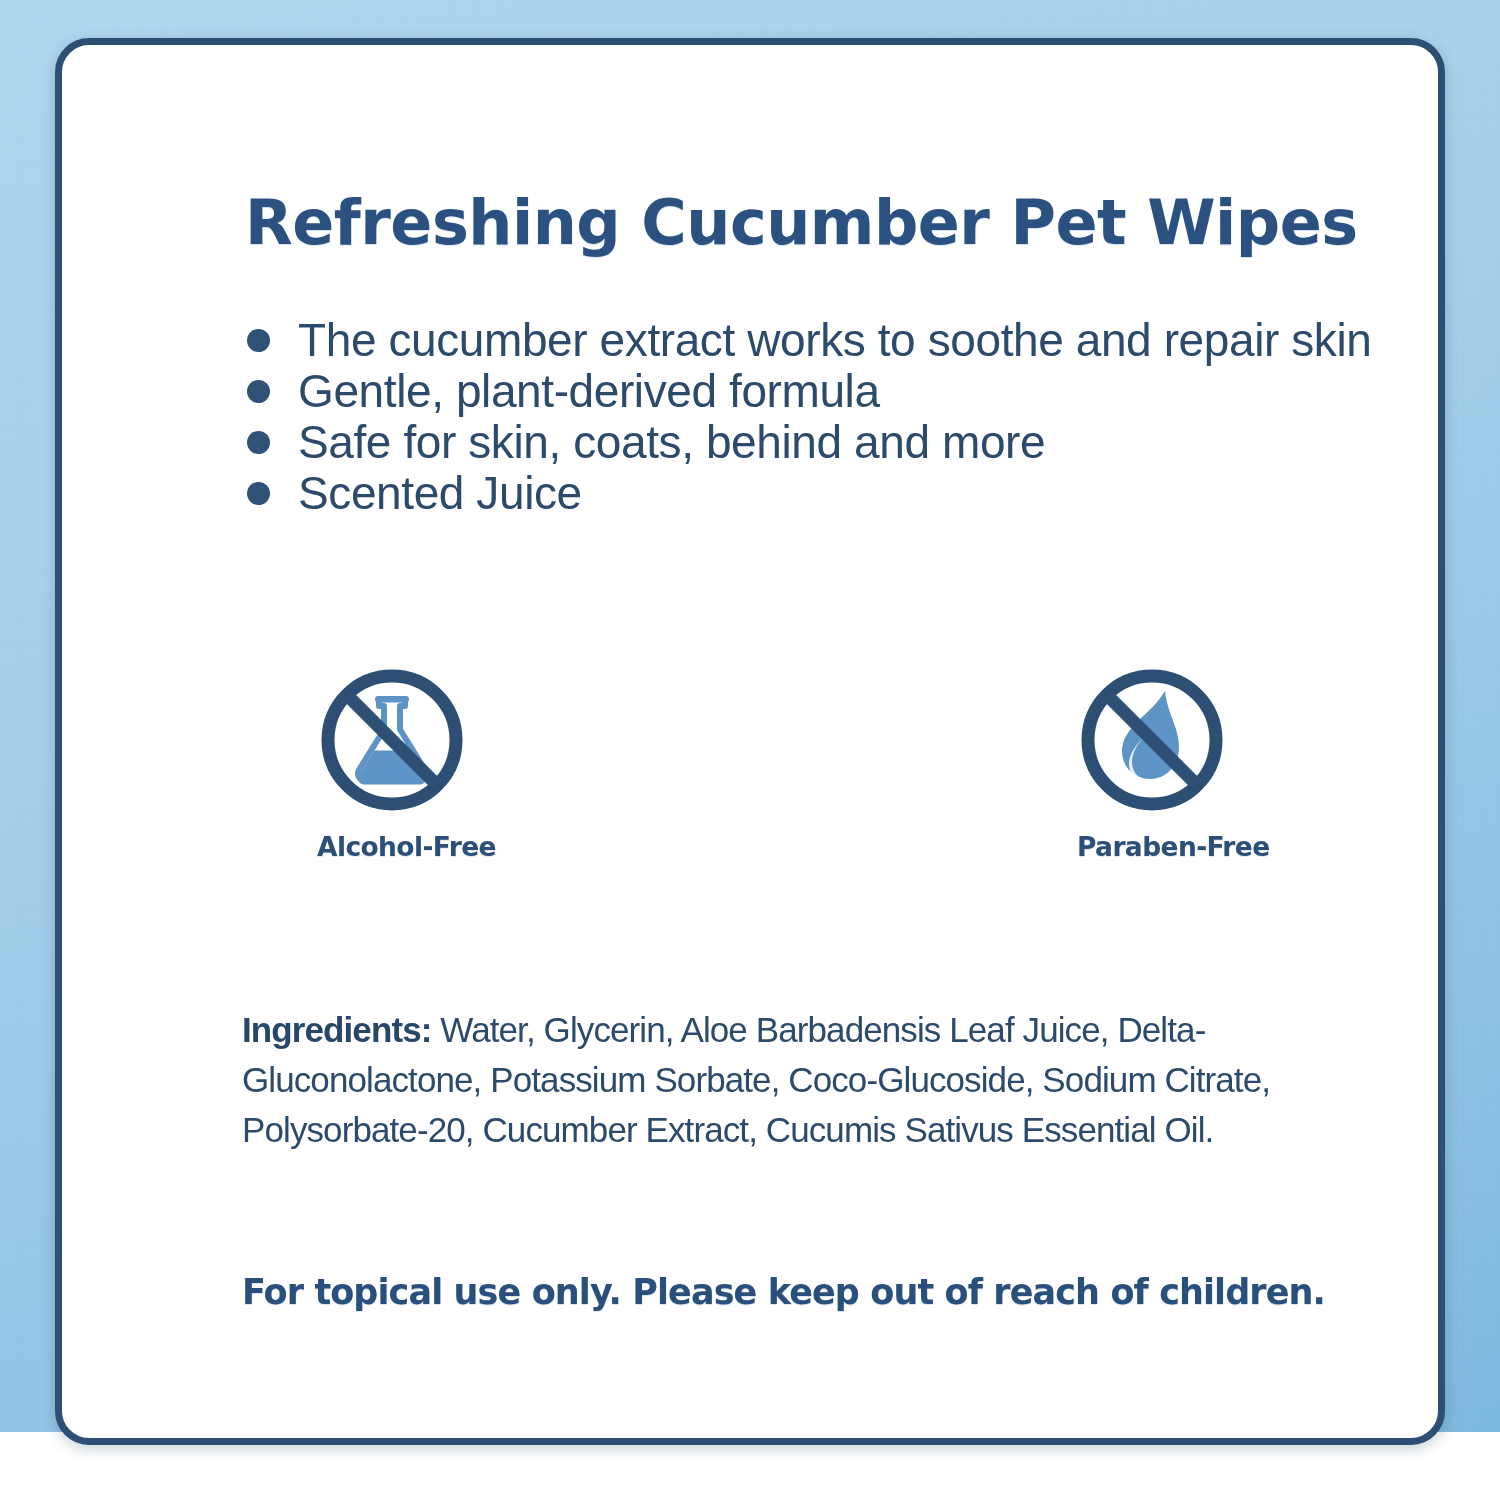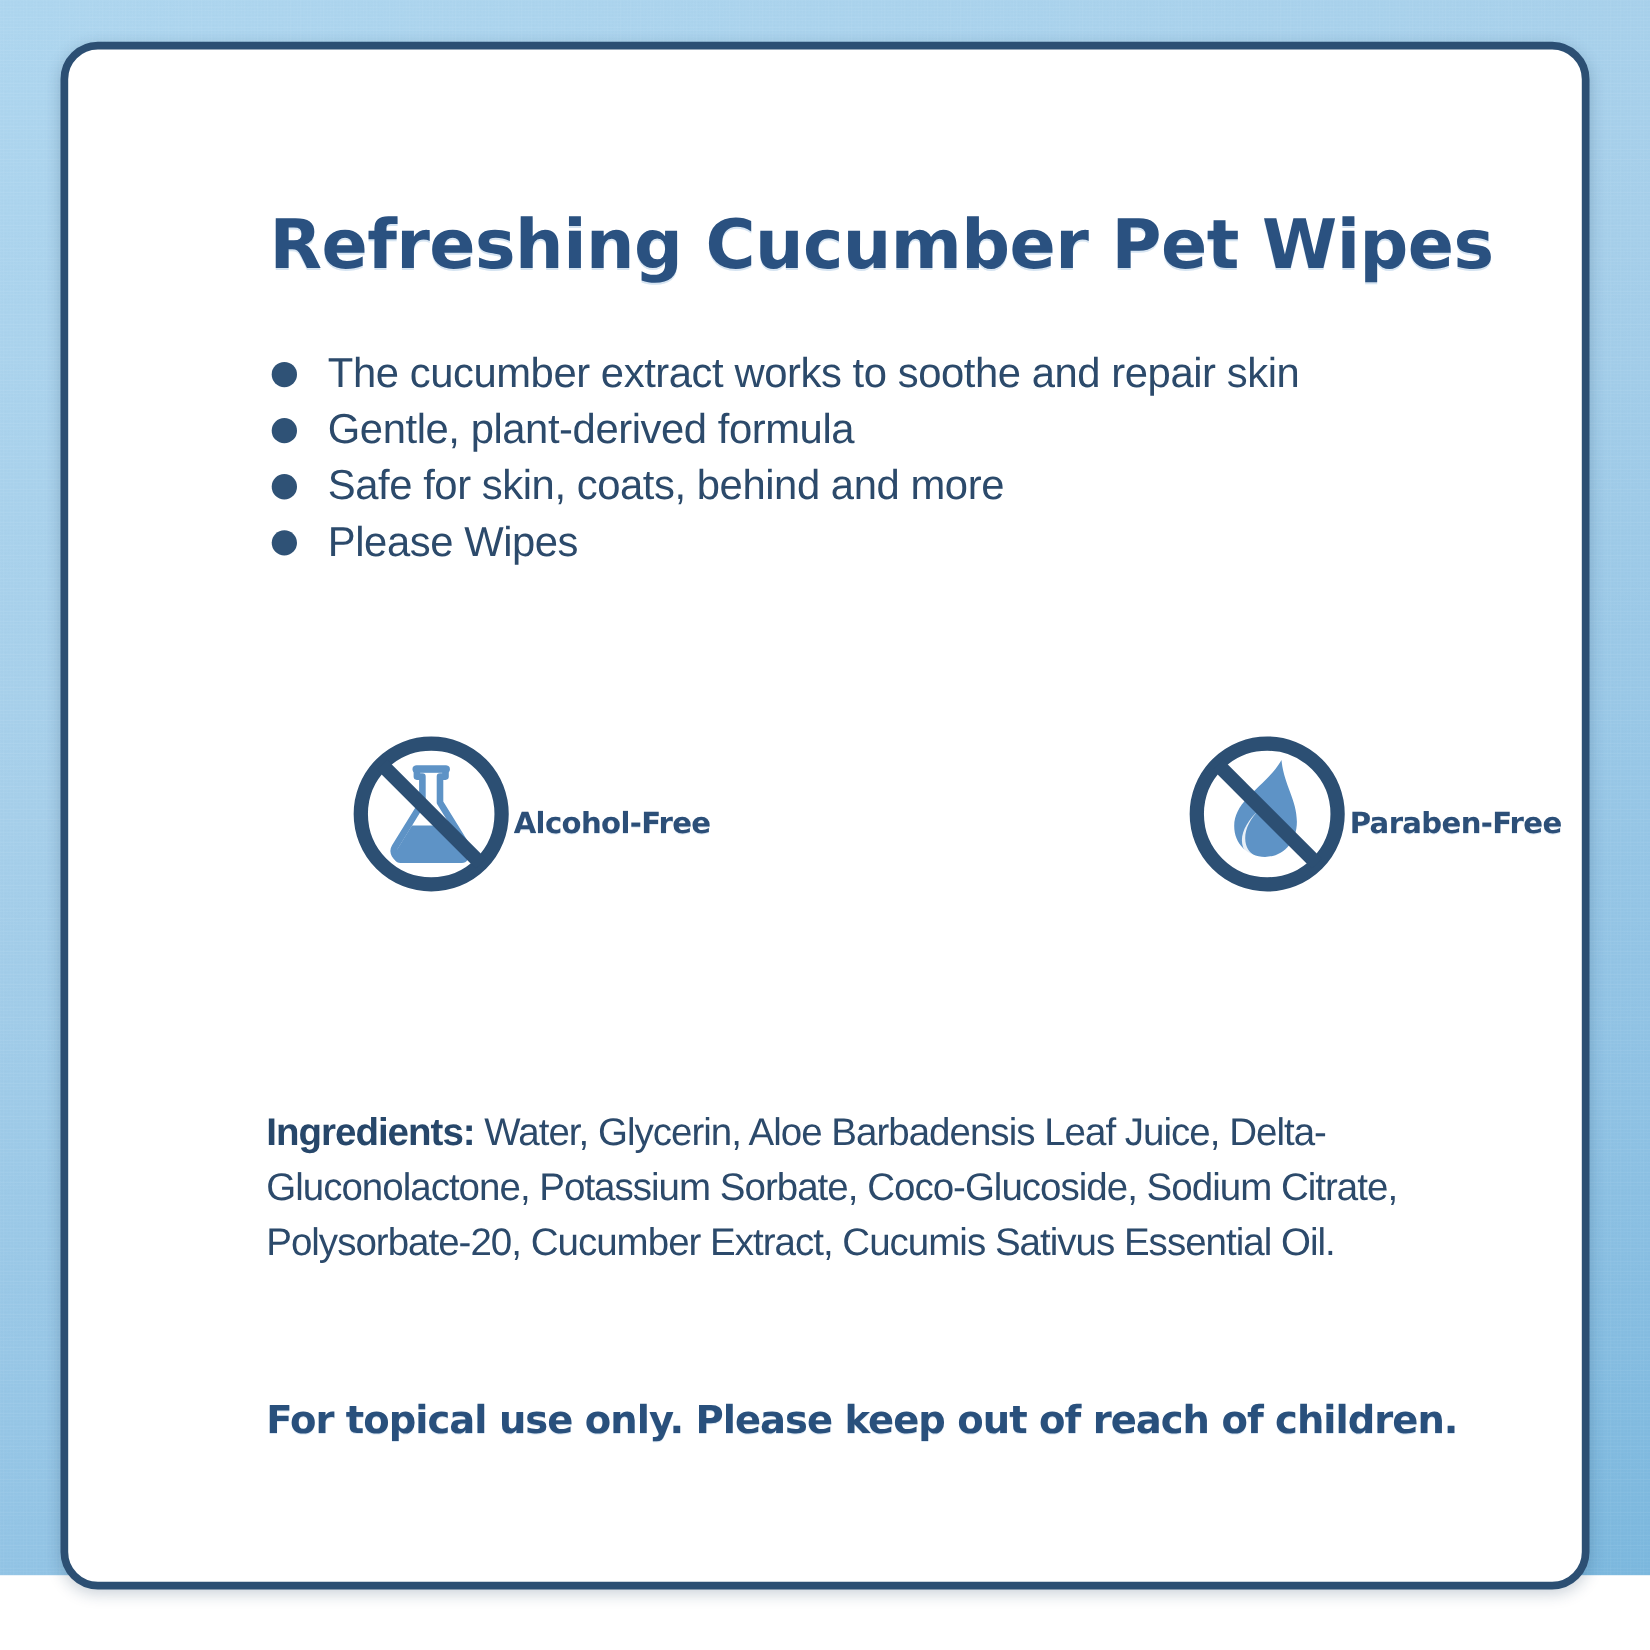--- a/index.html
+++ b/index.html
@@ -70,21 +70,21 @@
     list-style: none;
     margin: 0;
     padding: 0;
   }
   #bullets li {
     position: relative;
     padding-left: 56px;
     margin: 0 0 5px 0;
     color: #2c4a6b;
     font-family: "Liberation Sans", sans-serif;
-    font-size: 38px;
+    font-size: 46px;
     line-height: 46px;
     letter-spacing: -0.4px;
     white-space: nowrap;
   }
   #bullets li .dot {
     position: absolute;
     left: 5px;
     top: 12px;
     width: 23px;
     height: 23px;
@@ -97,22 +97,22 @@
     position: absolute;
     left: 255px;
     top: 620px;
     width: 960px;
     display: flex;
     justify-content: space-between;
   }
   .badge {
     width: 200px;
     display: flex;
-    flex-direction: row;
-    align-items: center;
+    flex-direction: column;
+    align-items: flex-start;
   }
   .badge .glyph-wrap {
     width: 150px;
     height: 150px;
     display: block;
   }
   .badge .badge-label {
     margin-top: 16px;
     color: #2c4f78;
     font-family: "DejaVu Sans", sans-serif;
@@ -175,21 +175,21 @@
       <li>
         <span class="dot"></span>
         <span>Gentle, plant-derived formula</span>
       </li>
       <li>
         <span class="dot"></span>
         <span>Safe for skin, coats, behind and more</span>
       </li>
       <li>
         <span class="dot"></span>
-        <span>Please Wipes</span>
+        <span>Scented Juice</span>
       </li>
     </ul>
 
     <div id="badges">
 
       <div class="badge">
         <span class="glyph-wrap">
           <svg viewBox="0 0 150 150" width="150" height="150" aria-hidden="true">
 
             <g>

